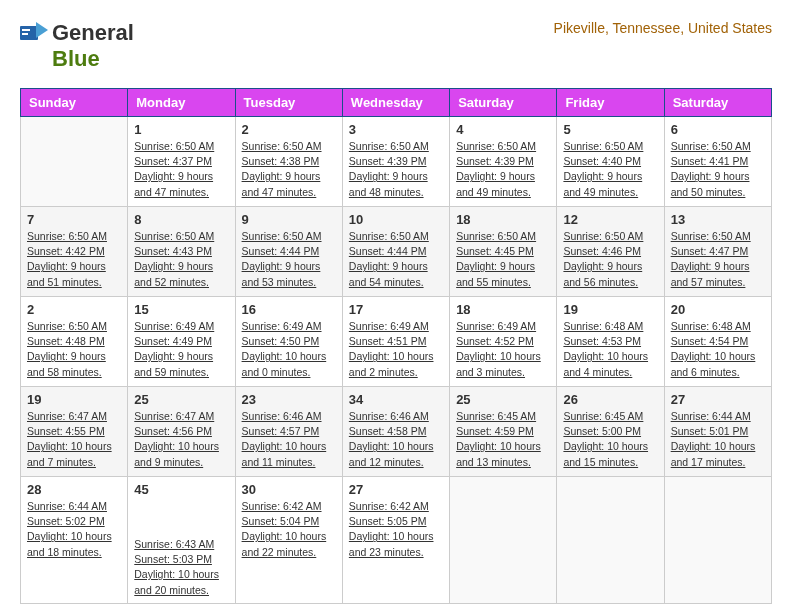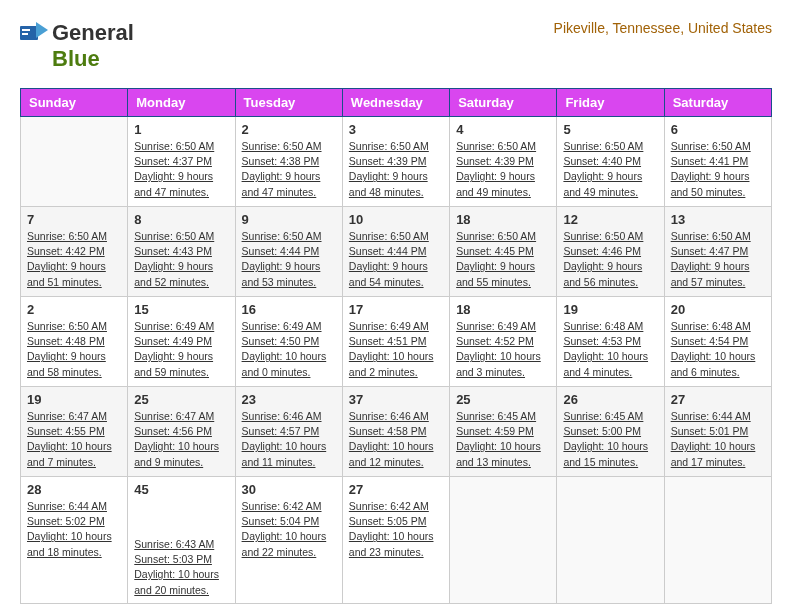--- a/index.html
+++ b/index.html
@@ -279,21 +279,21 @@
 and 9 minutes.</div>
         </td>
         <td>
           <span class="day-num">23</span>
           <div class="day-info" style="white-space: pre-line;">Sunrise: 6:46 AM
 Sunset: 4:57 PM
 Daylight: 10 hours
 and 11 minutes.</div>
         </td>
         <td>
-          <span class="day-num">37</span>
+          <span class="day-num">34</span>
           <div class="day-info" style="white-space: pre-line;">Sunrise: 6:46 AM
 Sunset: 4:58 PM
 Daylight: 10 hours
 and 12 minutes.</div>
         </td>
         <td>
           <span class="day-num">25</span>
           <div class="day-info" style="white-space: pre-line;">Sunrise: 6:45 AM
 Sunset: 4:59 PM
 Daylight: 10 hours

